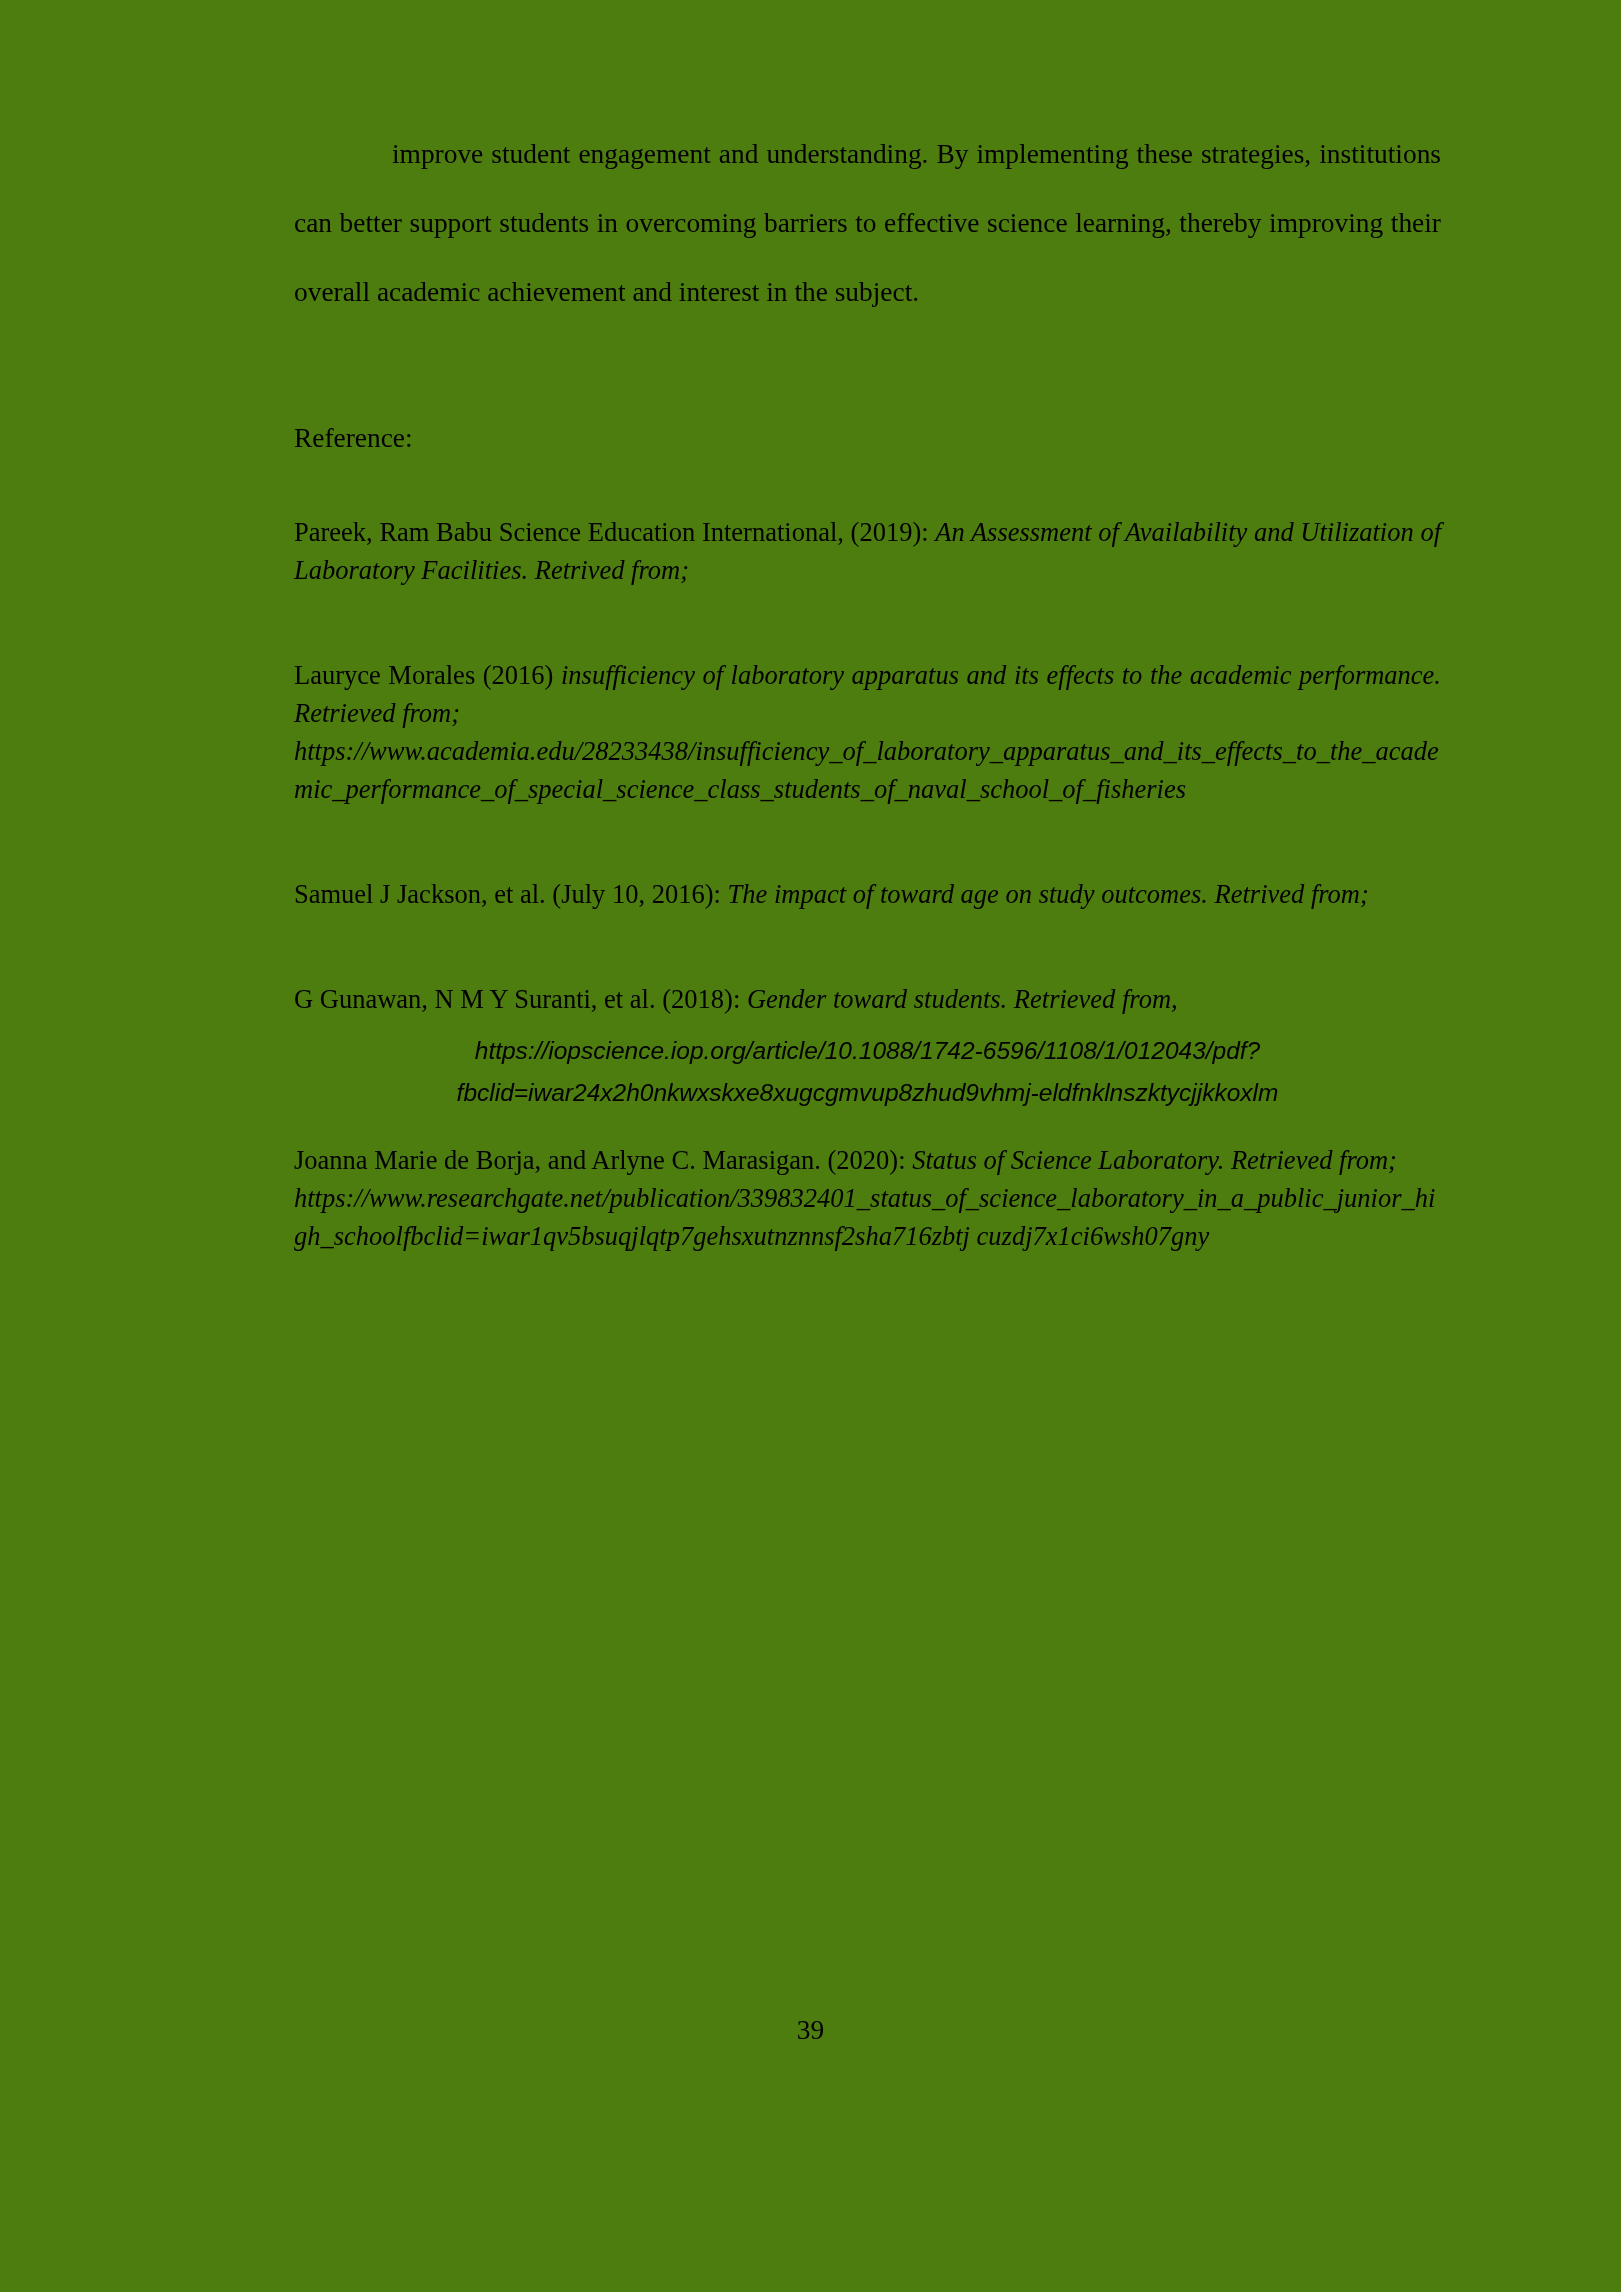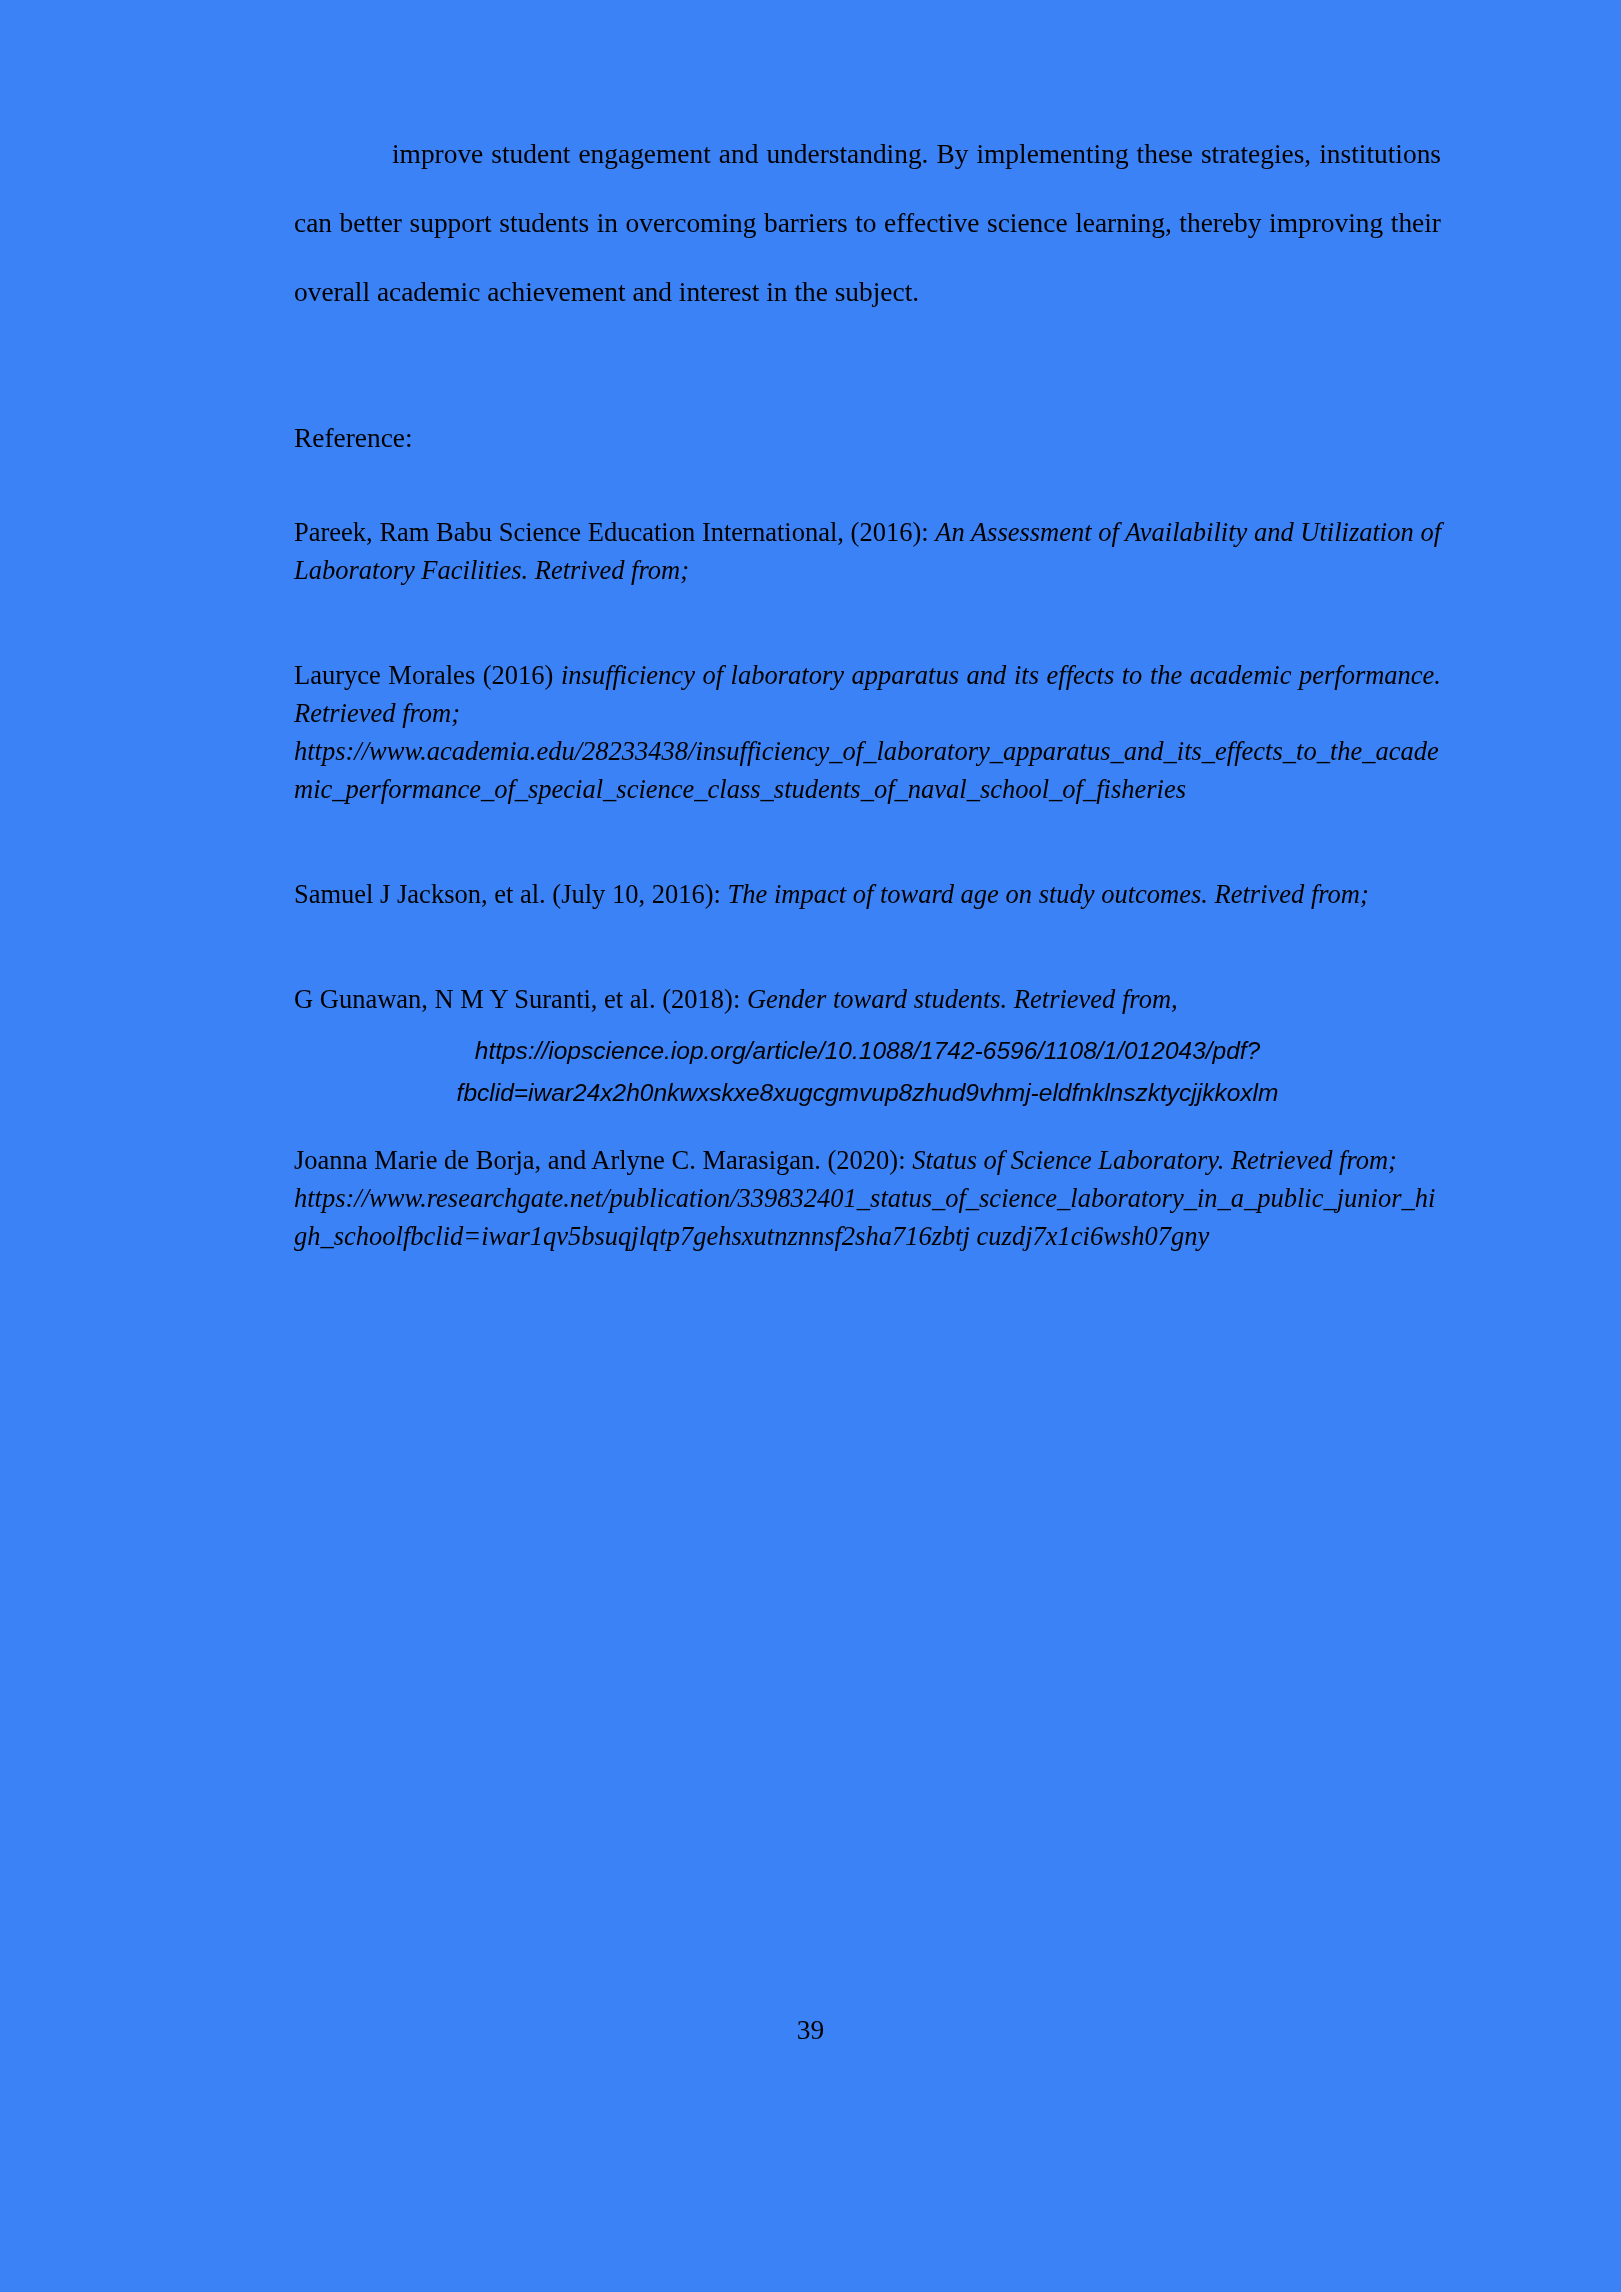--- a/index.html
+++ b/index.html
@@ -4,21 +4,21 @@
 <style>
   html, body {
     margin: 0;
     padding: 0;
     background: #ffffff;
   }
   .page {
     position: relative;
     width: 1621px;
     height: 2293px;
-    background: #3b82f6;
+    background: #4d7c0f;
     margin: 0 auto;
     overflow: hidden;
     font-family: "Liberation Serif", "DejaVu Serif", serif;
     color: #000000;
   }
   .content {
     position: absolute;
     left: 294px;
     top: 0;
     width: 1147px;
@@ -99,21 +99,21 @@
 <div class="page">
   <div class="content">
 
     <p class="body-para">improve student engagement and understanding. By implementing these strategies, institutions can better support students in overcoming barriers to effective science learning, thereby improving their overall academic achievement and interest in the subject.</p>
 
     <p class="ref-heading">Reference:</p>
 
     <div class="ref-gap-md"></div>
 
     <div class="ref-block">
-      <span class="lead">Pareek, Ram Babu Science Education International, (2016): </span><span class="ital">An Assessment of Availability and Utilization of Laboratory Facilities. Retrived from;</span>
+      <span class="lead">Pareek, Ram Babu Science Education International, (2019): </span><span class="ital">An Assessment of Availability and Utilization of Laboratory Facilities. Retrived from;</span>
     </div>
 
     <div class="ref-gap-lg"></div>
 
     <div class="ref-block">
       <span class="lead">Lauryce Morales (2016) </span><span class="ital">insufficiency of laboratory apparatus and its effects to the academic performance. Retrieved from;</span>
       <span class="url nowrapish">https://www.academia.edu/28233438/insufficiency_of_laboratory_apparatus_and_its_effects_to_the_academic_performance_of_special_science_class_students_of_naval_school_of_fisheries</span>
     </div>
 
     <div class="ref-gap-lg"></div>

